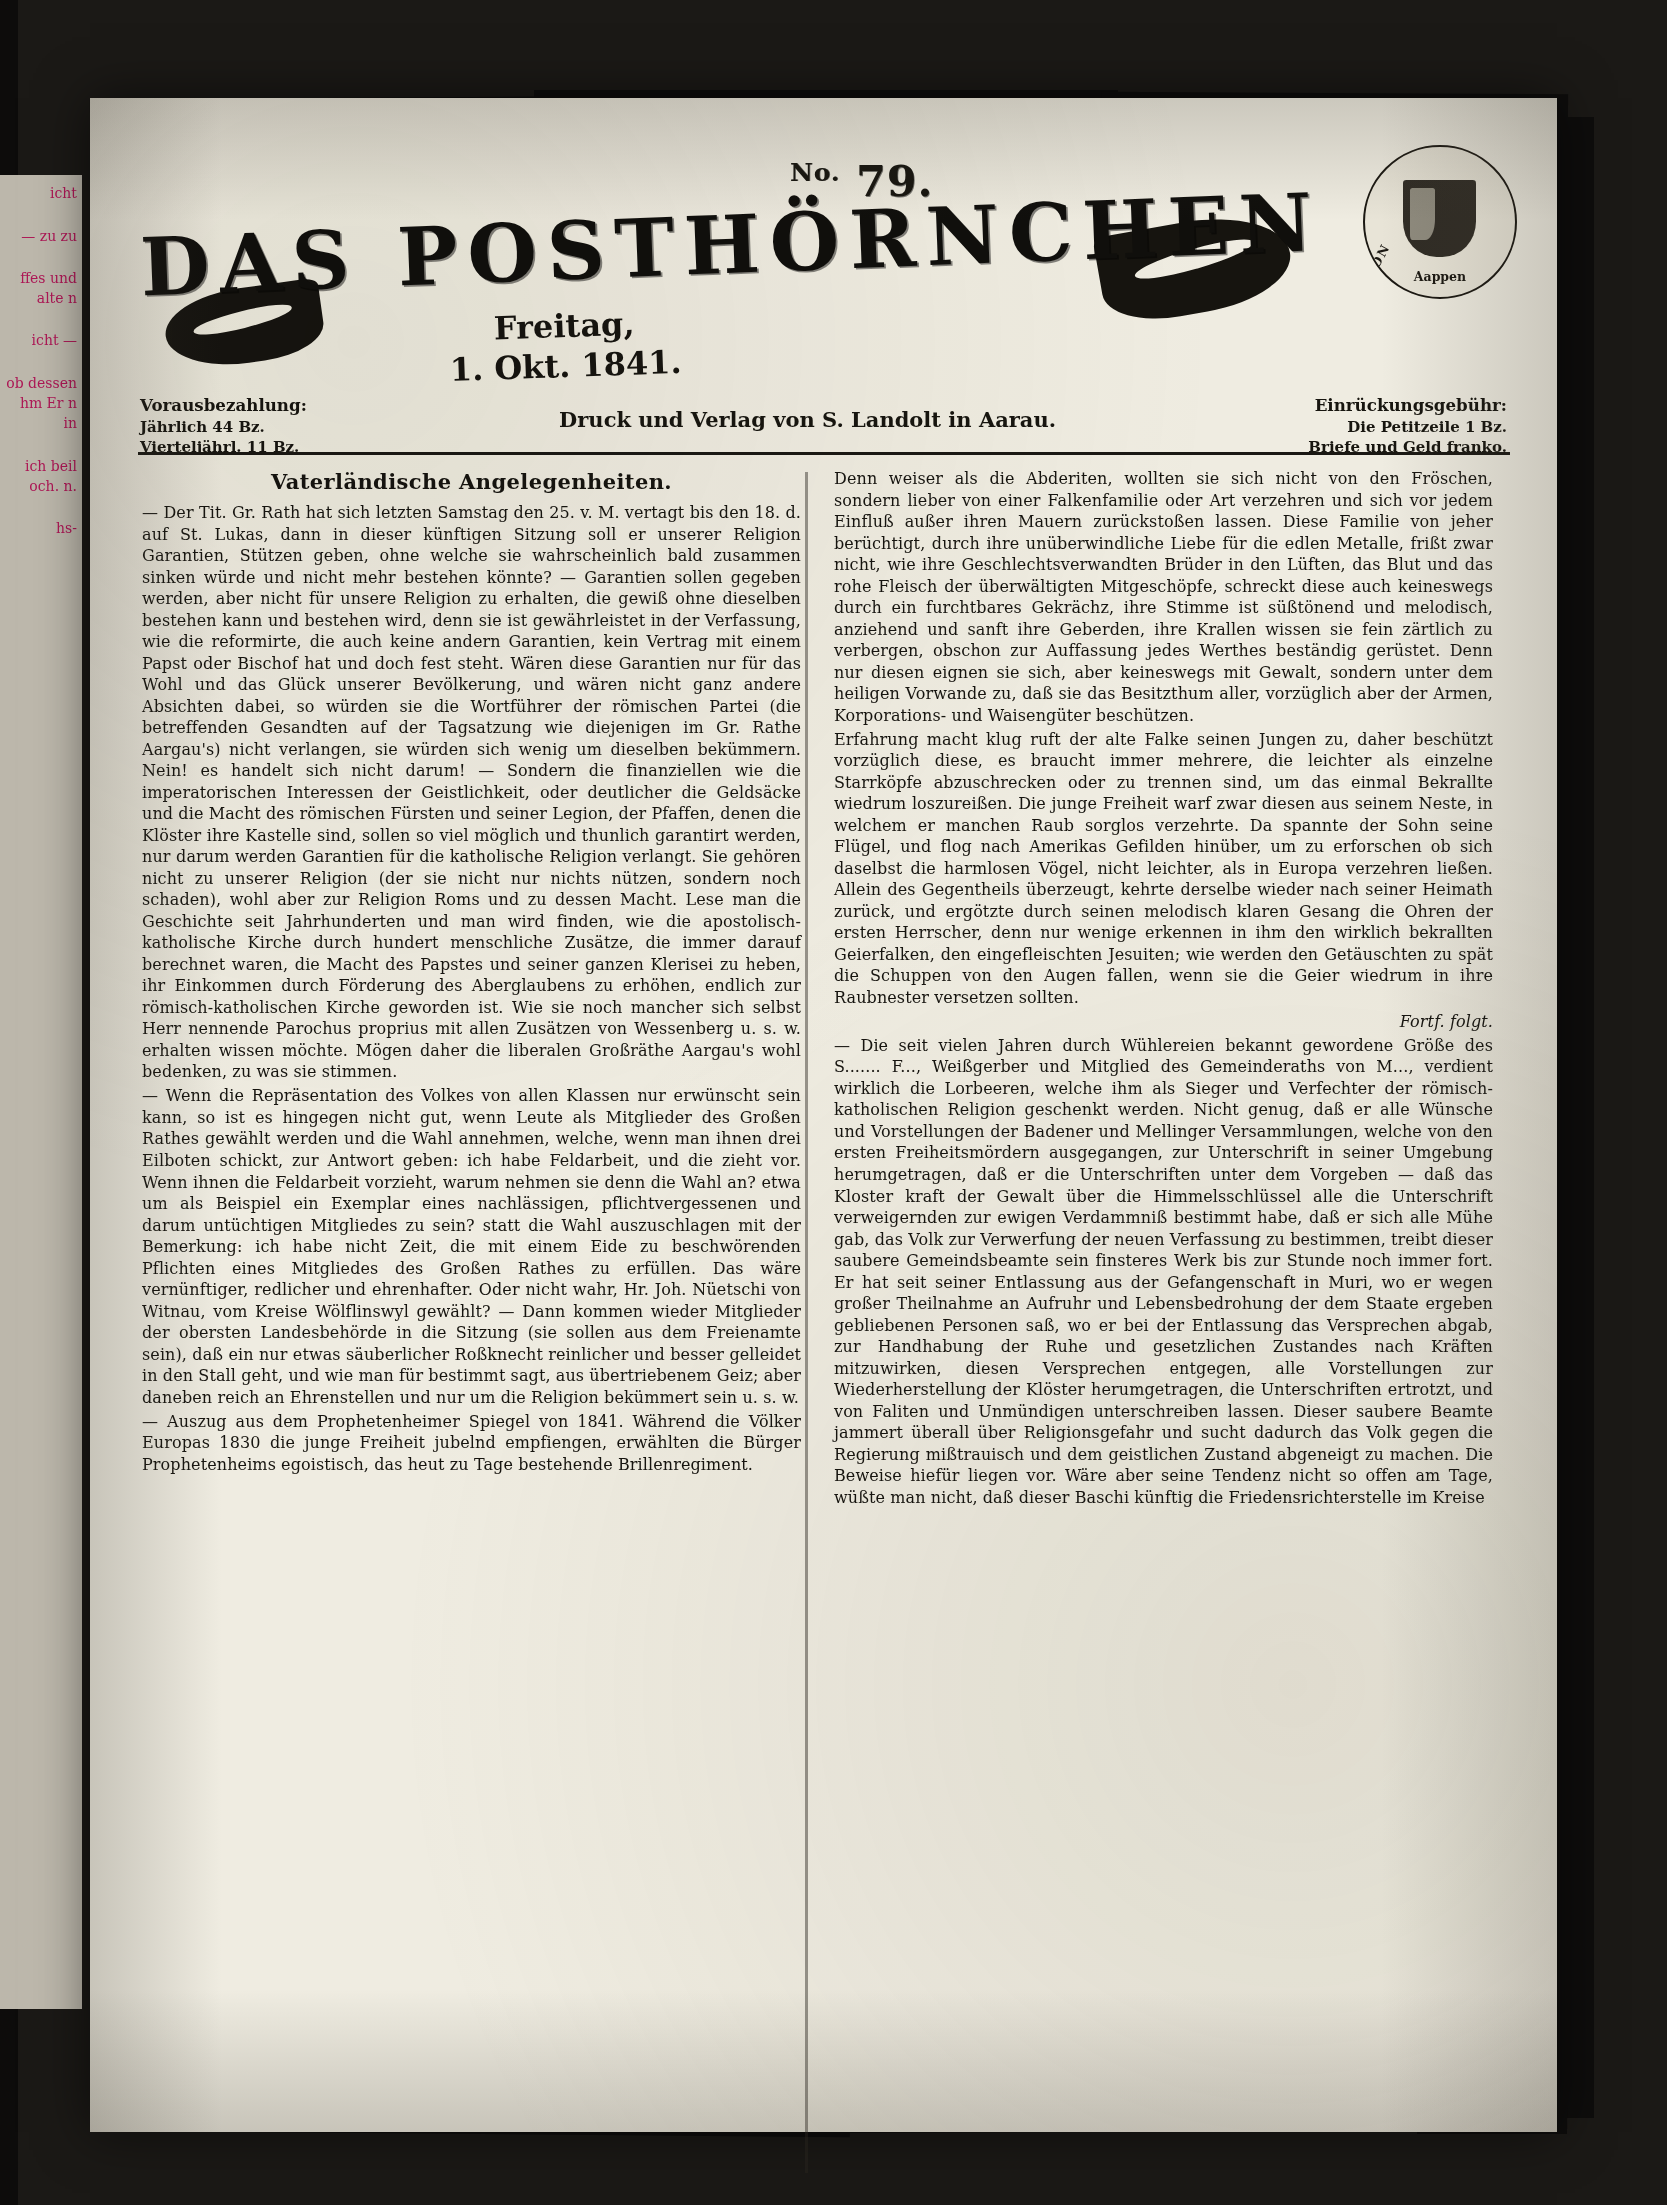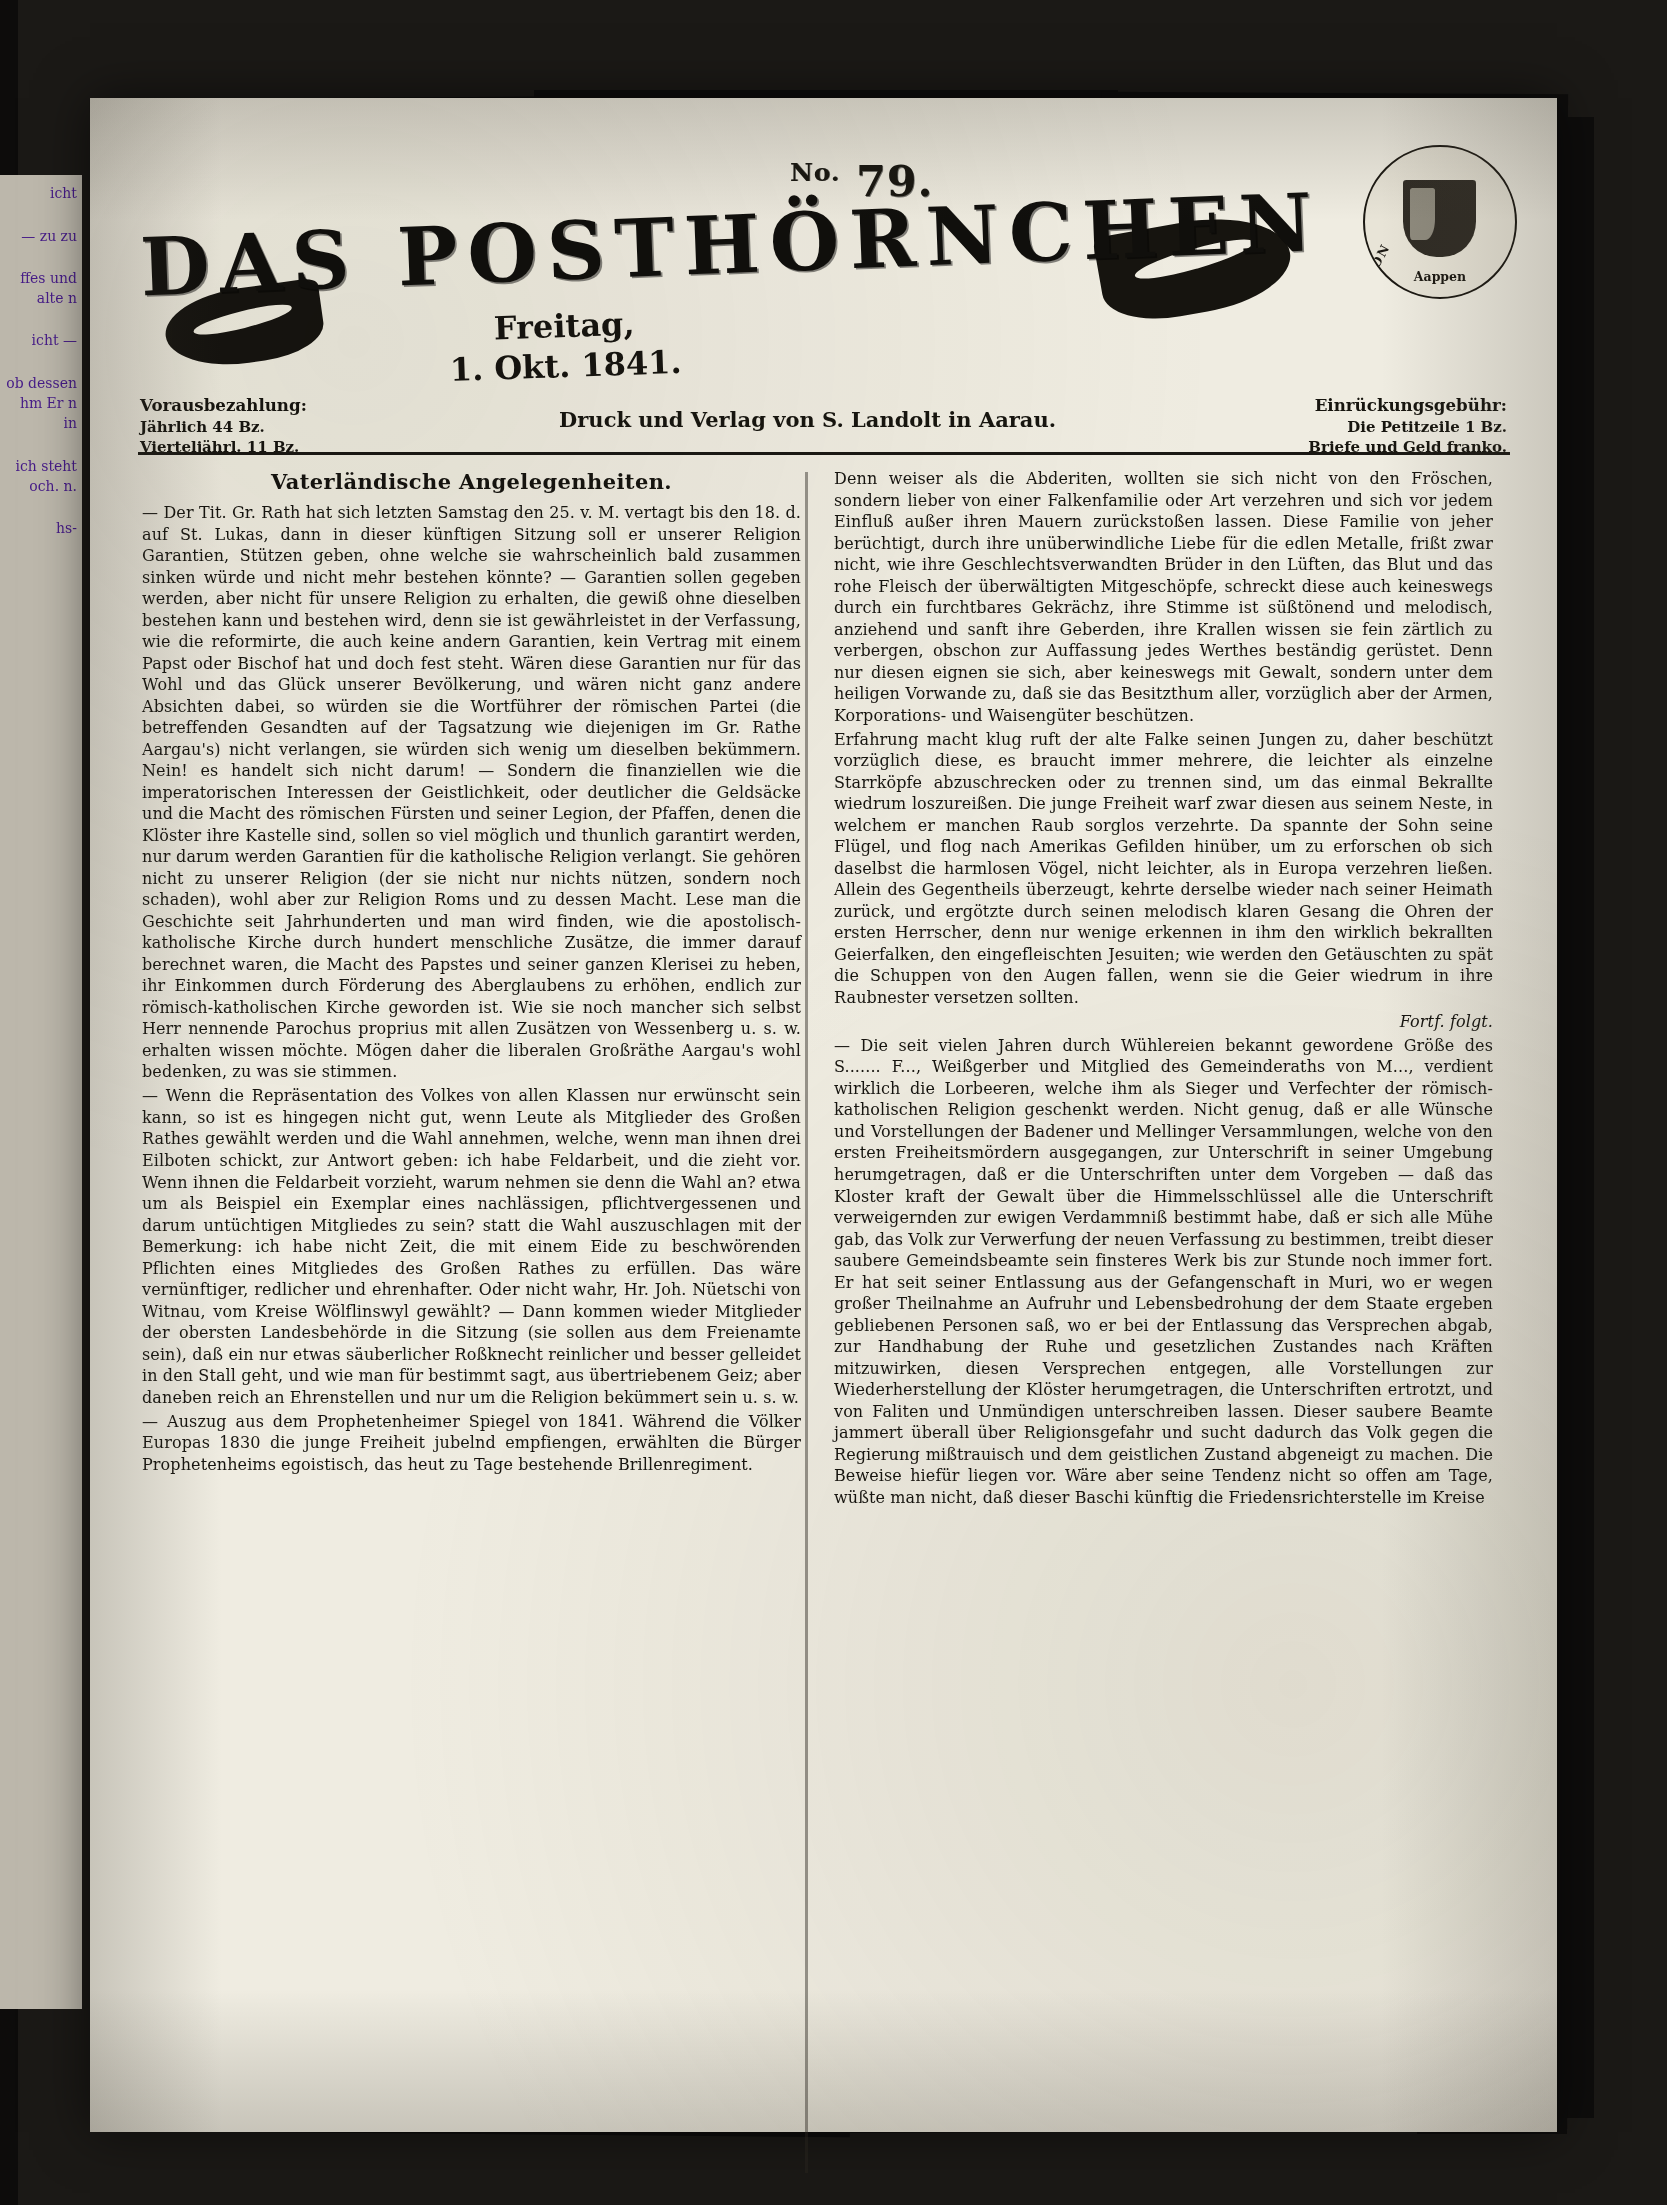--- a/index.html
+++ b/index.html
@@ -25,21 +25,21 @@
   
   .gutter-left {
     position: absolute;
     left: 0; top: 0; width: 18.3px; height: 2205px;
     background: #0d0c0b;
   }
   .neighbor-page {
     position: absolute;
     left: 0; top: 175px; width: 82px; height: 1834px;
     background: #cfcabd;
-    color: #4c1d95;
+    color: #be185d;
     font-size: 14px;
     line-height: 1.45;
     padding: 8.3px 5px;
     box-sizing: border-box;
     overflow: hidden;
     filter: blur(0.3px);
     opacity: 0.9;
   }
   .neighbor-page div { margin-bottom: 22px; text-align: right; }
 
@@ -279,21 +279,21 @@
 alte
 n</div>
     <div>icht
 —</div>
     <div>ob
 dessen
 hm
 Er
 n in</div>
     <div>ich
-steht
+beil
 och.
 n.</div>
     <div>hs-</div>
   </div>
 
   <div class="edge t1"></div>
   <div class="edge t2"></div>
   <div class="edge t3"></div>
   <div class="edge r1"></div>
   <div class="edge b1"></div>

